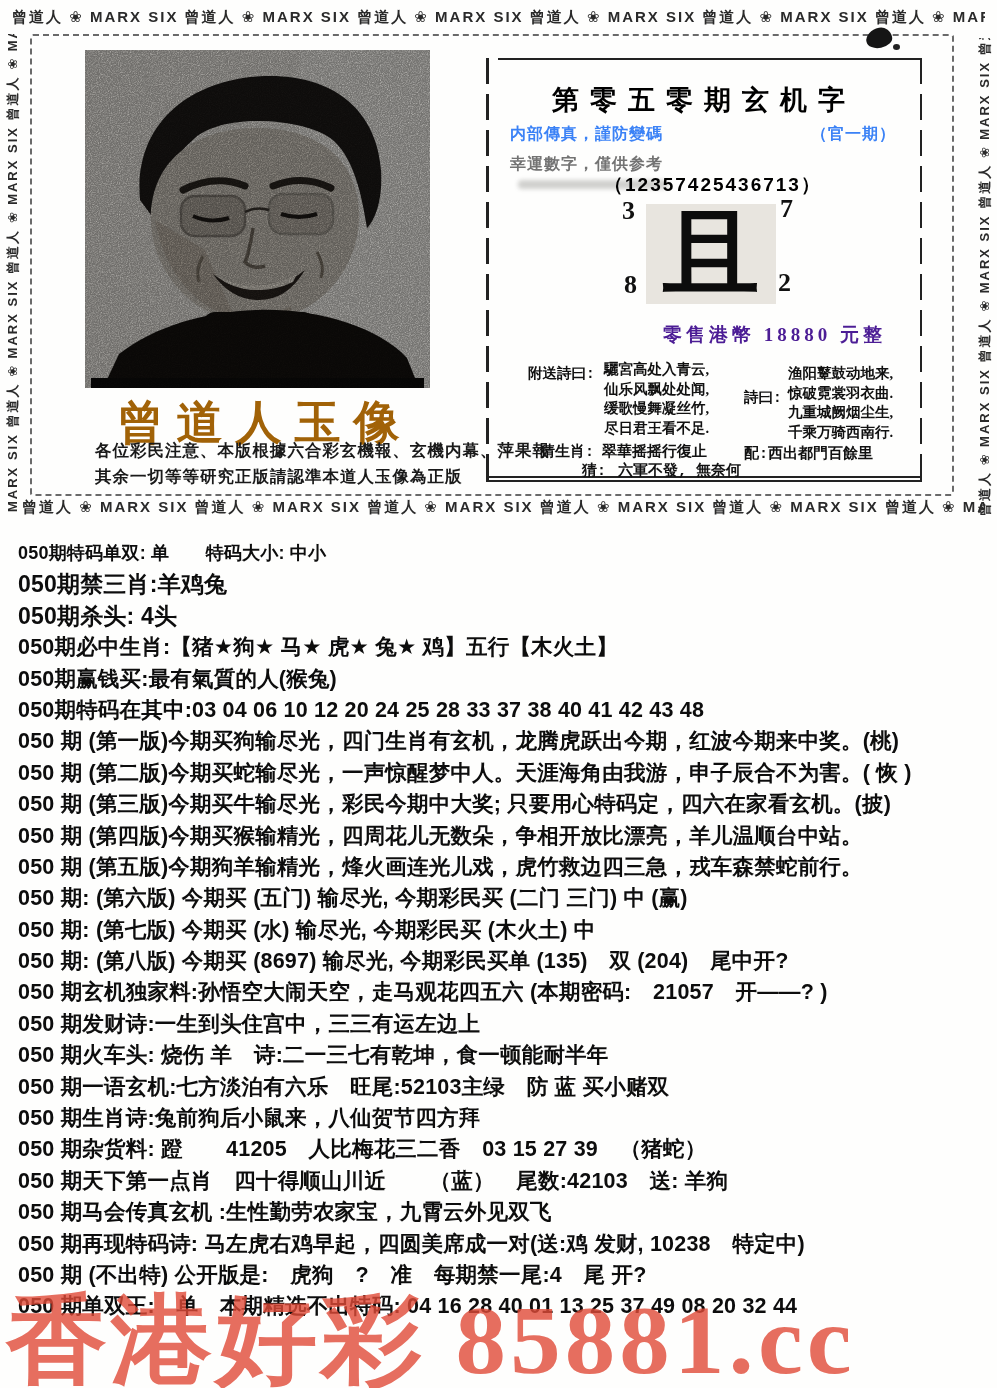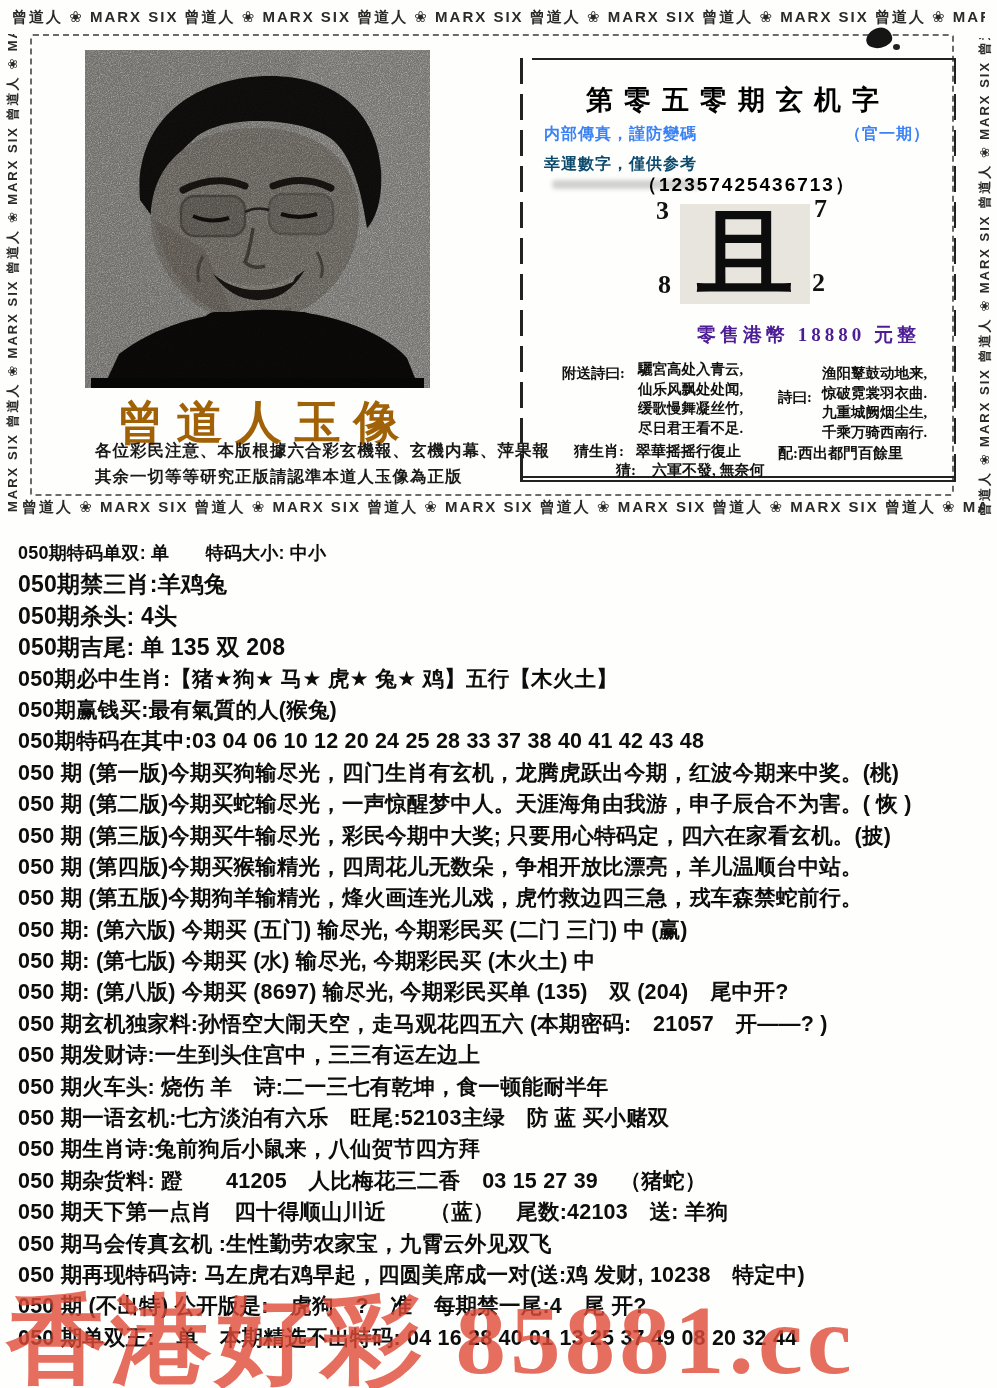--- a/index.html
+++ b/index.html
@@ -38,21 +38,21 @@
     position:absolute;left:55px;top:392px;width:420px;text-align:center;
     font-family:"Liberation Serif","DejaVu Serif",serif;
     font-size:46px;font-weight:bold;letter-spacing:13px;color:#a16207;white-space:nowrap;
   }
   .note{
     position:absolute;left:95px;width:400px;
     font-family:"Liberation Serif","DejaVu Serif",serif;
     font-size:16.5px;font-weight:600;letter-spacing:1px;color:#1a1a1a;white-space:nowrap;
   }
   
-  .mbox{position:absolute;left:520px;top:58px;width:436px;height:424px;}
+  .mbox{position:absolute;left:486px;top:58px;width:436px;height:424px;}
   .mbox .edge-top{position:absolute;left:12px;right:0;top:0;height:2px;background:#222;}
   .mbox .edge-left,.mbox .edge-right{
     position:absolute;top:0;bottom:0;width:2.5px;
     background:repeating-linear-gradient(180deg,#222 0 26px,transparent 26px 36px);
   }
   .mbox .edge-left{left:0;}
   .mbox .edge-right{right:0;}
   .mbox .edge-bottom{
     position:absolute;left:0;right:0;bottom:0;height:6px;
     background:linear-gradient(#222 0 2.5px,transparent 2.5px 4px,#222 4px 6px);
@@ -63,21 +63,21 @@
     font-size:27px;font-weight:bold;letter-spacing:11px;white-space:nowrap;color:#000;
   }
   .msubrow{
     position:absolute;left:24px;right:26px;top:66px;display:flex;justify-content:space-between;
     font-family:"Liberation Serif","DejaVu Serif",serif;
     font-size:16px;font-weight:600;letter-spacing:1px;color:#3b82f6;gap:28px;
   }
   .msub2{
     position:absolute;left:24px;top:96px;
     font-family:"Liberation Serif","DejaVu Serif",serif;
-    font-size:16px;font-weight:600;letter-spacing:1px;color:#0c4a6e;
+    font-size:16px;font-weight:600;letter-spacing:1px;color:#737373;
   }
   .smudge{
     position:absolute;left:32px;top:122px;width:150px;height:9px;
     background:#9a9a96;opacity:.45;filter:blur(2px);border-radius:4px;
   }
   .mcode{
     position:absolute;left:118px;top:114px;
     font-size:19px;font-weight:bold;letter-spacing:2px;color:#000;
   }
   .glyphbox{
@@ -92,29 +92,29 @@
   .cnum{
     position:absolute;font-family:"Liberation Serif","DejaVu Serif",serif;
     font-size:26px;font-weight:600;color:#111;
   }
   .price{
     position:absolute;right:36px;top:264px;
     font-family:"Liberation Serif","DejaVu Serif",serif;
     font-size:19px;font-weight:bold;letter-spacing:4px;color:#4c1d95;white-space:nowrap;
   }
   .plabel{
-    position:absolute;font-family:Liberation Serif, serif;
+    position:absolute;font-family:Liberation Mono, monospace;
     font-size:14.5px;font-weight:bold;color:#111;white-space:nowrap;
   }
   .pcol{
     position:absolute;font-family:"Liberation Serif","DejaVu Serif",serif;
     font-size:14.5px;font-weight:bold;color:#111;line-height:19.5px;white-space:nowrap;
   }
   .grow{
-    position:absolute;font-family:Liberation Serif, serif;
+    position:absolute;font-family:Liberation Mono, monospace;
     font-size:15px;font-weight:bold;color:#111;white-space:nowrap;
   }
   
   .bodylines{position:absolute;left:18px;top:538px;width:975px;}
   .bline{
     height:31.4px;line-height:31.4px;white-space:nowrap;overflow:hidden;
     font-size:21.5px;font-weight:600;letter-spacing:0.2px;color:#0d0d0d;
   }
   
   .watermark{
@@ -231,21 +231,20 @@
     <span class="grow" style="left:116px;top:384px;text-align:right;">翠華摇摇行復止</span>
     <span class="grow" style="left:258px;top:386px;">配:西出都門百餘里</span>
     <span class="grow" style="left:96px;top:403px;">猜:</span>
     <span class="grow" style="left:132px;top:403px;">六軍不發, 無奈何</span>
   </div>
 
   <div class="bodylines">
     <div class="bline" style="font-size:18px;">050期特码单双: 单　　特码大小: 中小</div>
     <div class="bline" style="font-size:23px;">050期禁三肖:羊鸡兔</div>
     <div class="bline" style="font-size:23px;">050期杀头: 4头</div>
-    <div class="bline" style="font-size:23px;">050期吉尾: 单 135 双 208</div>
     <div class="bline">050期必中生肖:【猪★狗★ 马★ 虎★ 兔★ 鸡】五行【木火土】</div>
     <div class="bline">050期赢钱买:最有氣質的人(猴兔)</div>
     <div class="bline">050期特码在其中:03 04 06 10 12 20 24 25 28 33 37 38 40 41 42 43 48</div>
     <div class="bline">050 期 (第一版)今期买狗输尽光，四门生肖有玄机，龙腾虎跃出今期，红波今期来中奖。(桃)</div>
     <div class="bline">050 期 (第二版)今期买蛇输尽光，一声惊醒梦中人。天涯海角由我游，申子辰合不为害。( 恢 )</div>
     <div class="bline">050 期 (第三版)今期买牛输尽光，彩民今期中大奖; 只要用心特码定，四六在家看玄机。(披)</div>
     <div class="bline">050 期 (第四版)今期买猴输精光，四周花儿无数朵，争相开放比漂亮，羊儿温顺台中站。</div>
     <div class="bline">050 期 (第五版)今期狗羊输精光，烽火画连光儿戏，虎竹救边四三急，戎车森禁蛇前行。</div>
     <div class="bline">050 期: (第六版) 今期买 (五门) 输尽光, 今期彩民买 (二门 三门) 中 (赢)</div>
     <div class="bline">050 期: (第七版) 今期买 (水) 输尽光, 今期彩民买 (木火土) 中</div>

